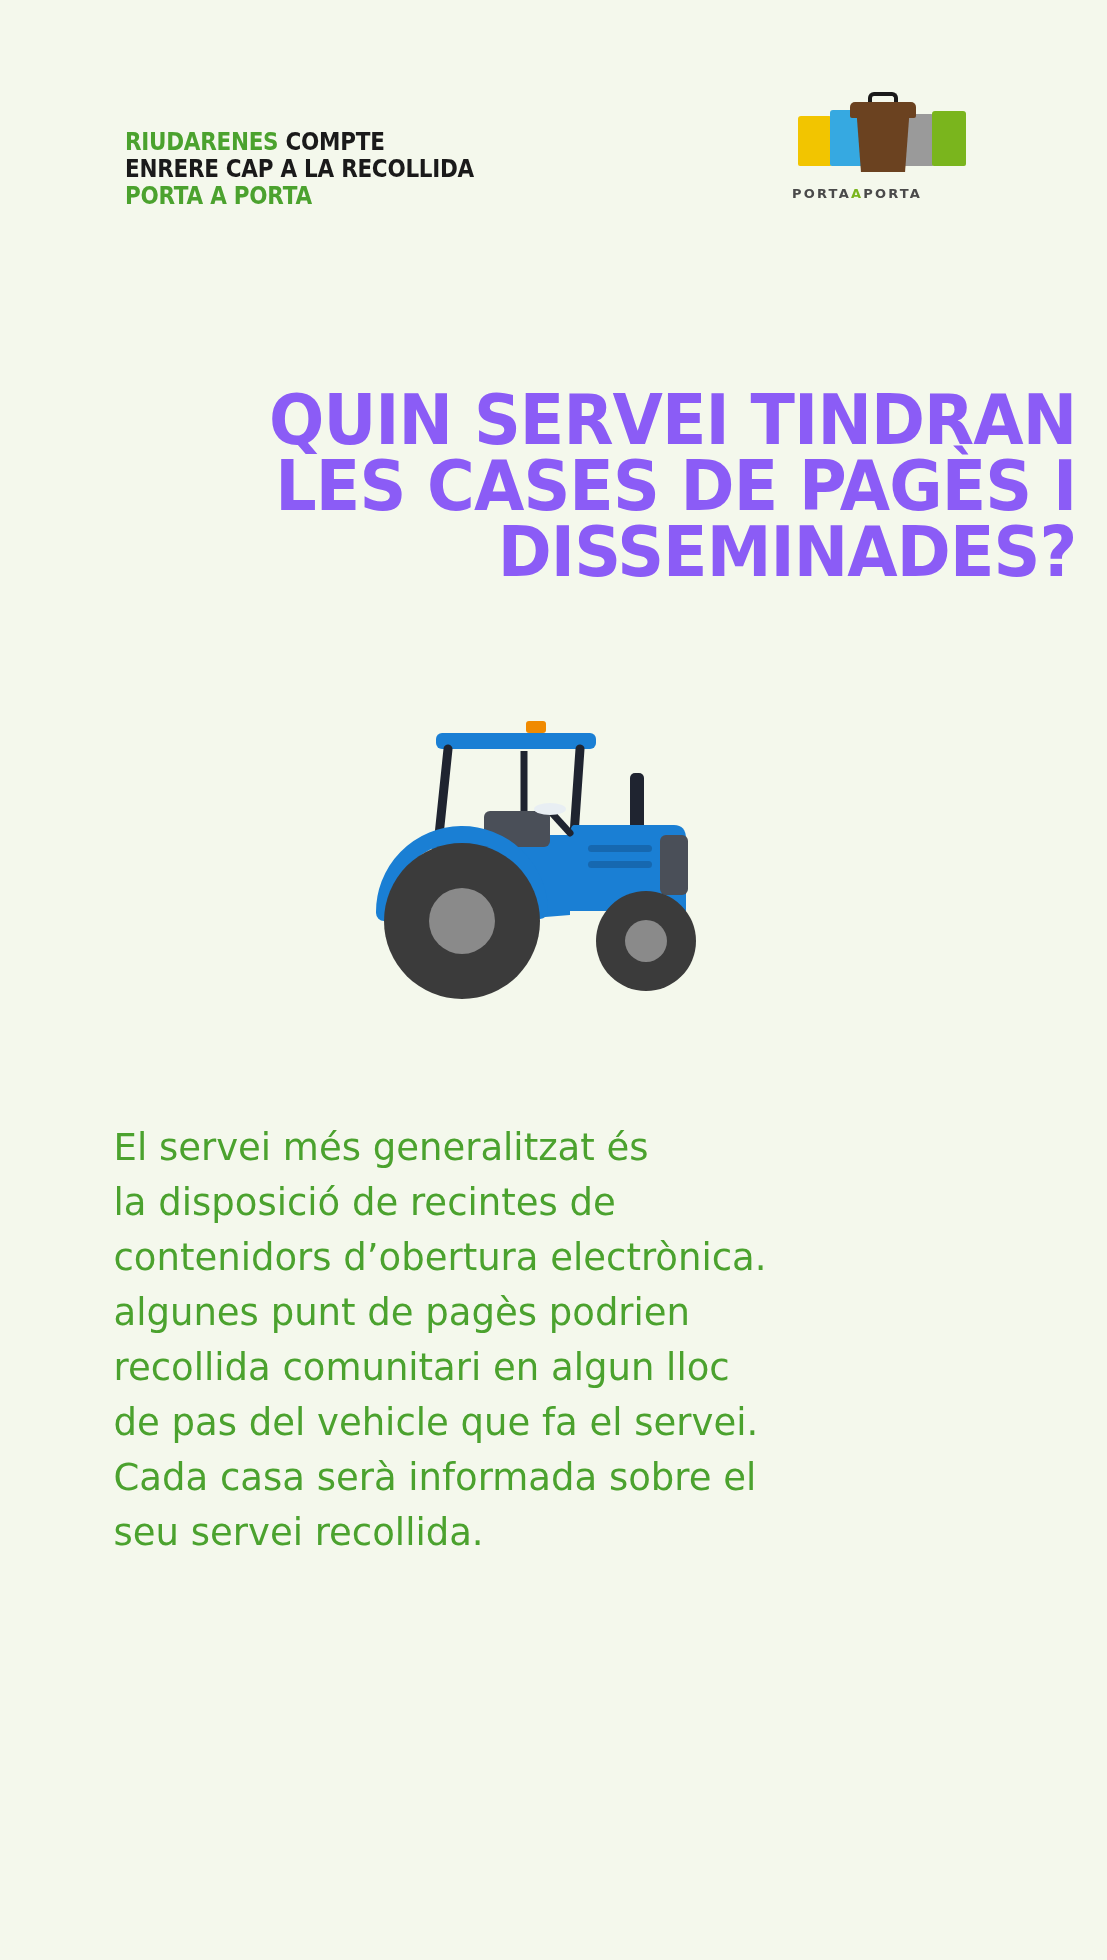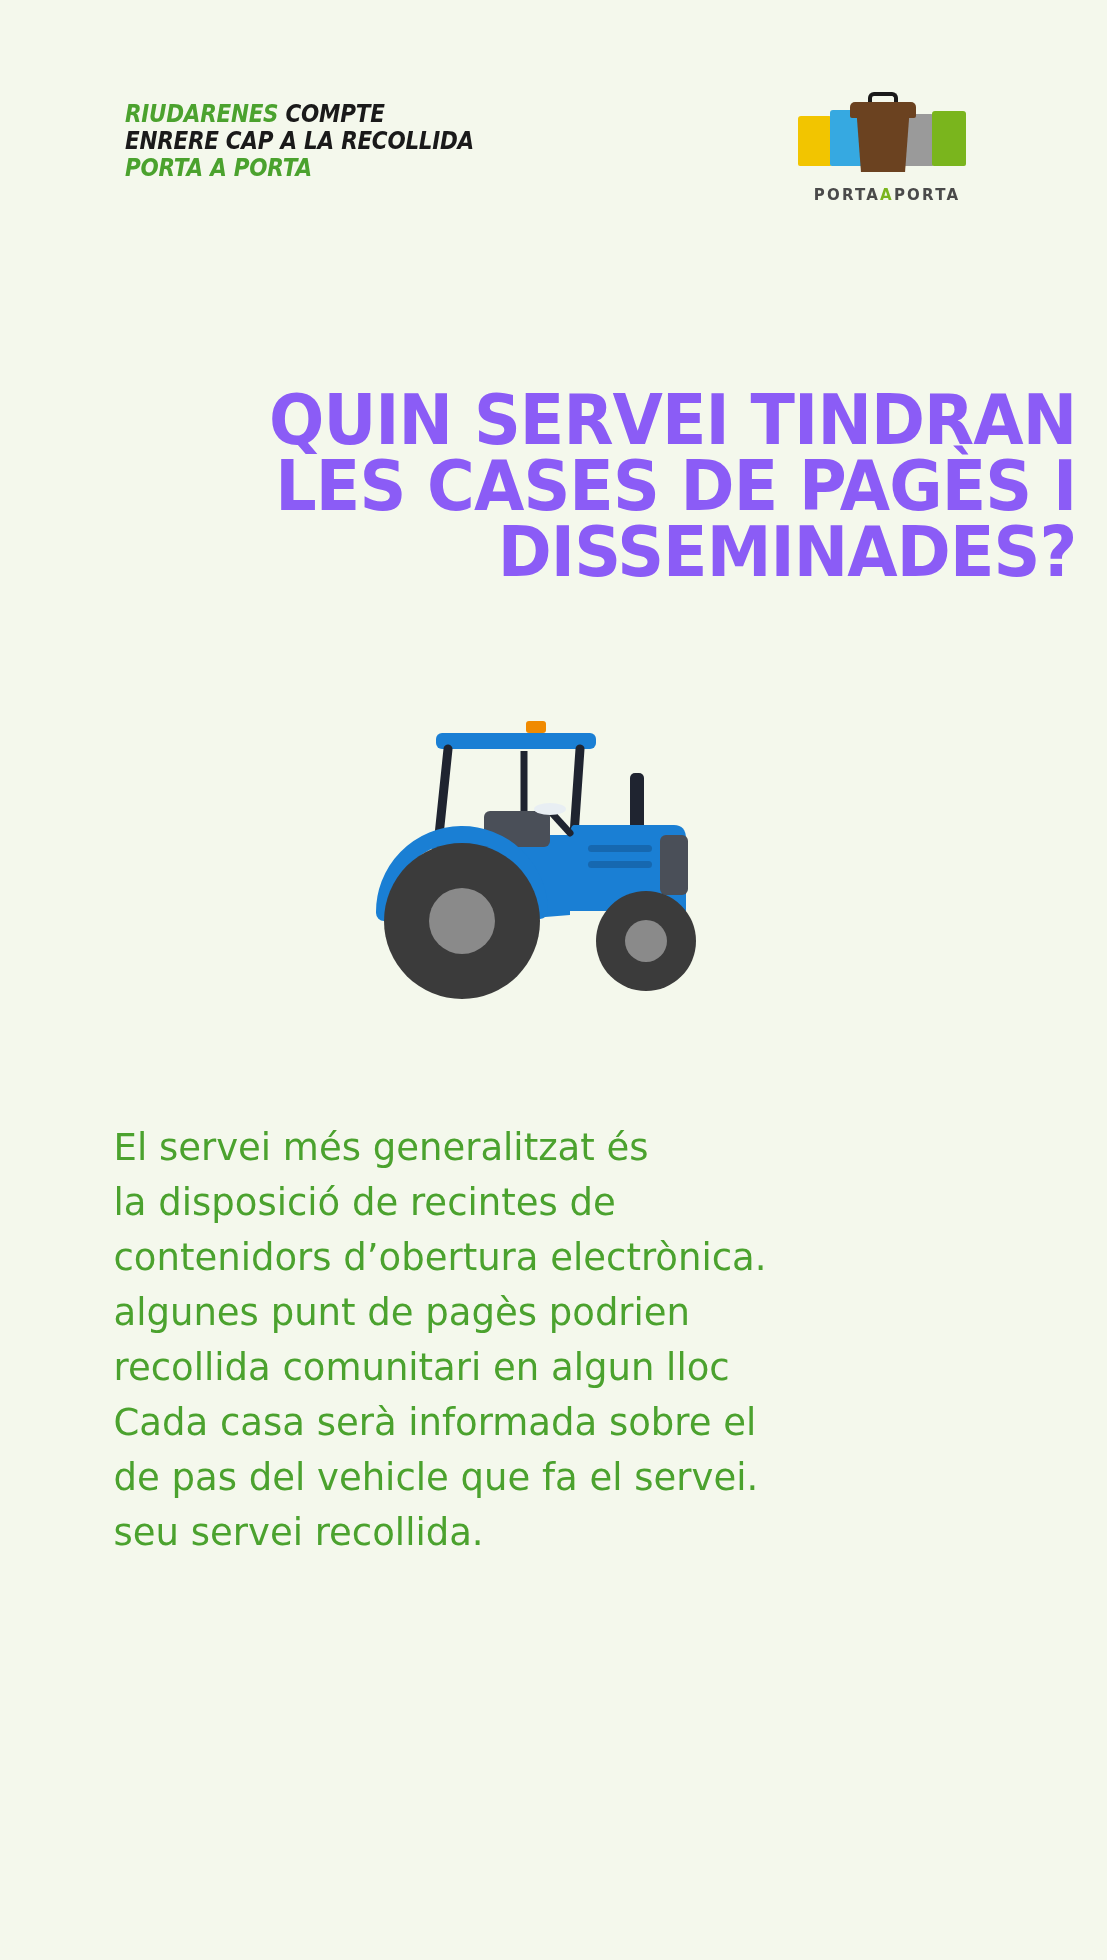--- a/index.html
+++ b/index.html
@@ -19,23 +19,22 @@
   .header {
     position: absolute;
     top: 100px;
     left: 0;
     width: 100%;
     height: 130px;
   }
   .brand-lockup {
     position: absolute;
     left: 125px;
-    top: 0;
+    top: 28px;
     width: 420px;
-    font-style: italic;
   }
   .brand-line {
     font-family: "DejaVu Sans", sans-serif;
     font-weight: bold;
     font-size: 25px;
     line-height: 27px;
     letter-spacing: -0.3px;
     text-transform: uppercase;
     color: #1a1a1a;
     white-space: nowrap;
@@ -94,22 +93,21 @@
     border: 4px solid #1a1a1a;
     border-bottom: none;
     border-radius: 6px 6px 0 0;
     box-sizing: border-box;
   }
   .logo-text {
     position: absolute;
     left: 0;
     top: 86px;
     width: 190px;
-    text-align: center;
-    font-size: 15px;
+    font-size: 13px;
     font-weight: bold;
     letter-spacing: 2.2px;
     color: #4a4a4a;
     white-space: nowrap;
   }
   .logo-text .a-green { color: #7ab51d; }
 
   
   .headline {
     position: absolute;
@@ -224,16 +222,16 @@
     <circle cx="272" cy="226" r="21" fill="#8a8a8a"></circle>
   </svg>
 </div>
 
 <div class="body-copy">
   <span class="ln">El servei més generalitzat és</span>
   <span class="ln">la disposició de recintes de</span>
   <span class="ln">contenidors d’obertura electrònica.</span>
   <span class="ln">algunes punt de pagès podrien</span>
   <span class="ln">recollida comunitari en algun lloc</span>
+  <span class="ln">de pas del vehicle que fa el servei.</span>
   <span class="ln">Cada casa serà informada sobre el</span>
-  <span class="ln">de pas del vehicle que fa el servei.</span>
   <span class="ln">seu servei recollida.</span>
 </div>
 
 </body></html>

